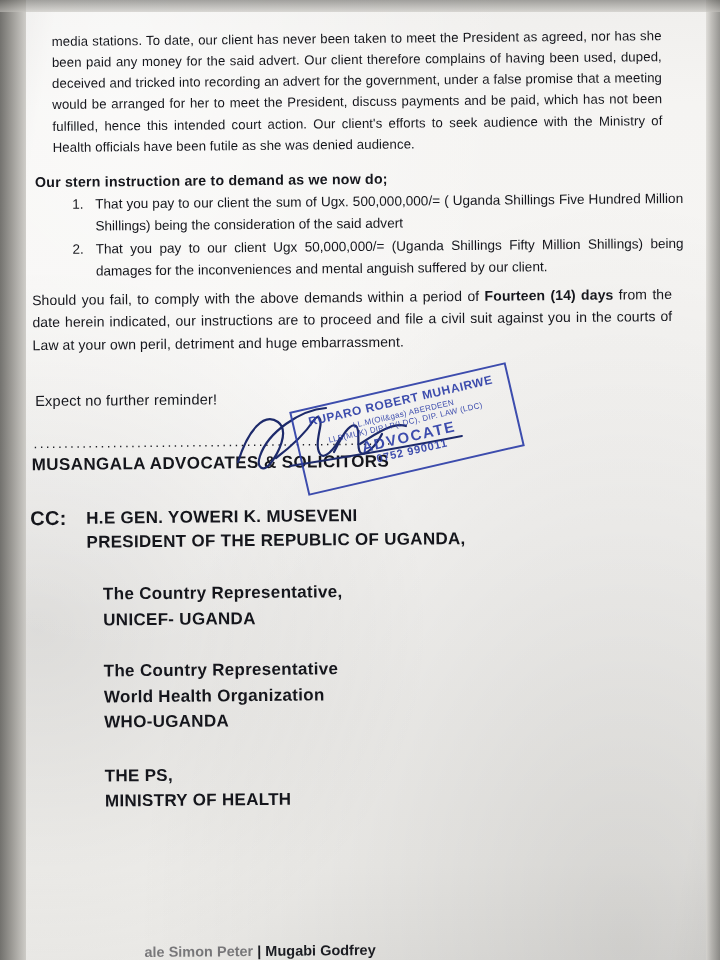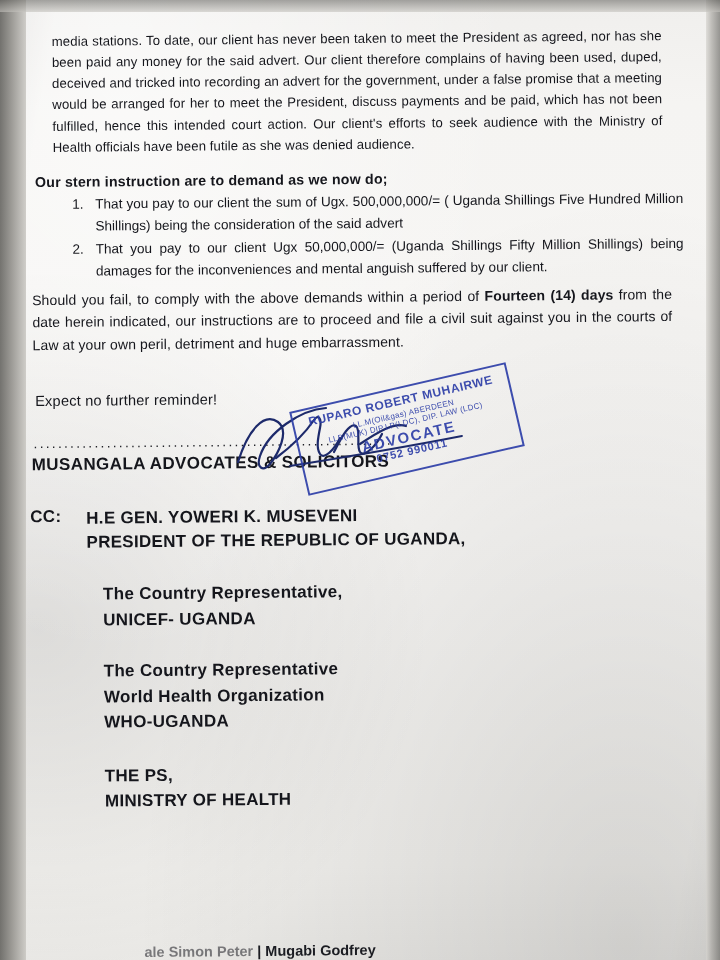--- a/index.html
+++ b/index.html
@@ -124,21 +124,21 @@
   }
   .firm {
     margin: 4px 0 0 2px;
     font-size: 17px;
     font-weight: 700;
     letter-spacing: 0.4px;
   }
   .cc-block { margin-top: 32px; }
   .cc-row { display: flex; }
   .cc-label {
-    font-size: 17px;
+    font-size: 20px;
     font-weight: 700;
     width: 56px;
     flex: none;
     letter-spacing: 0.3px;
   }
   .cc-lines { font-size: 17px; font-weight: 700; line-height: 1.45; letter-spacing: 0.3px;}
   .cc-group {
     margin: 26px 0 0 72px;
     font-size: 17px;
     font-weight: 700;

